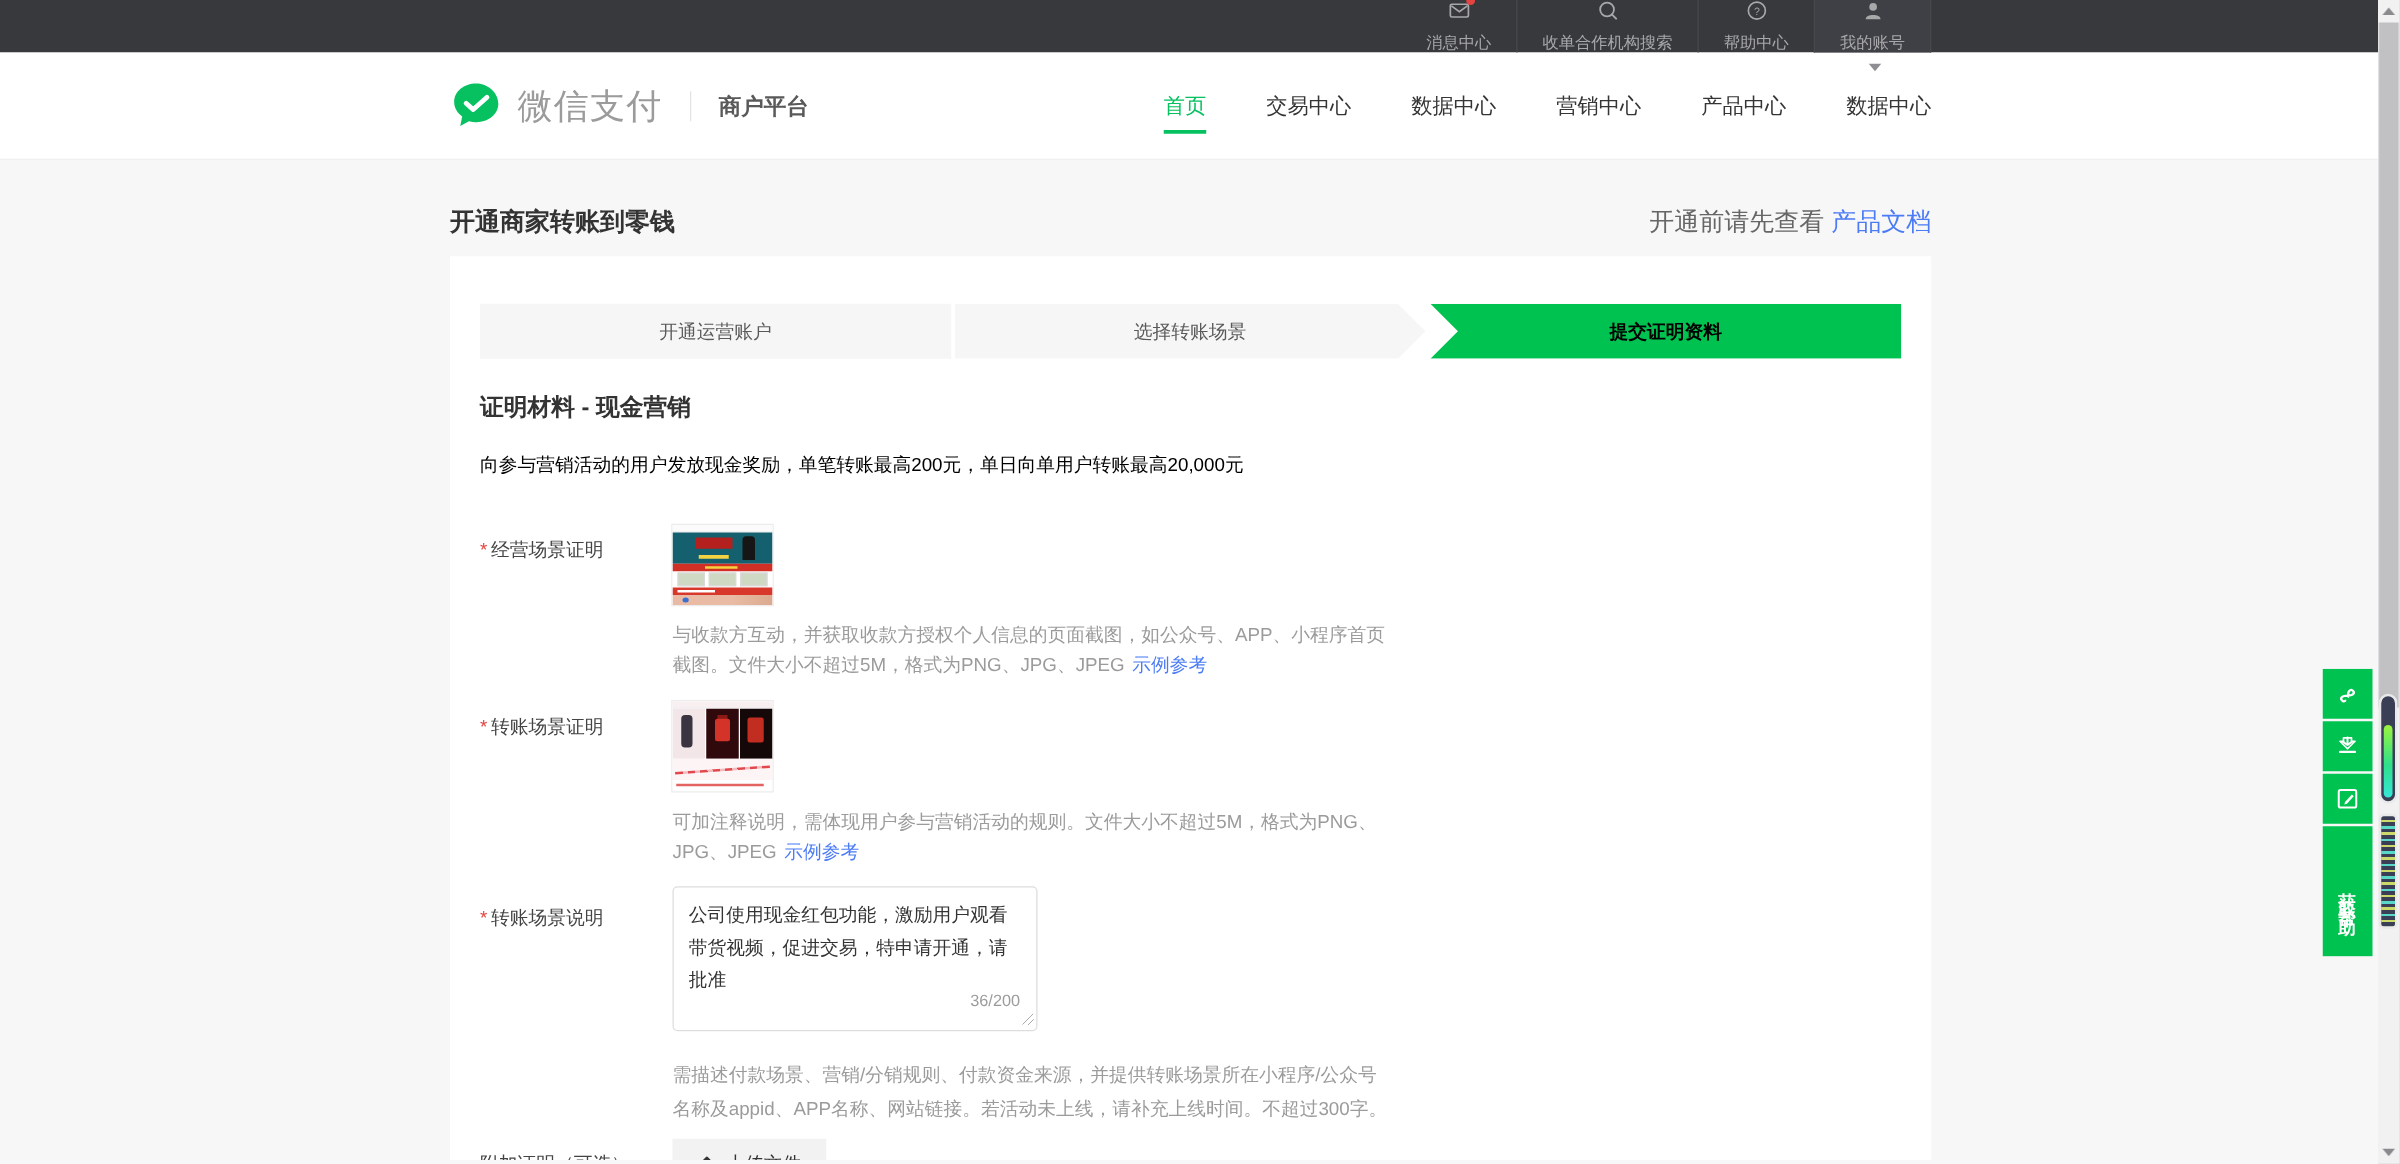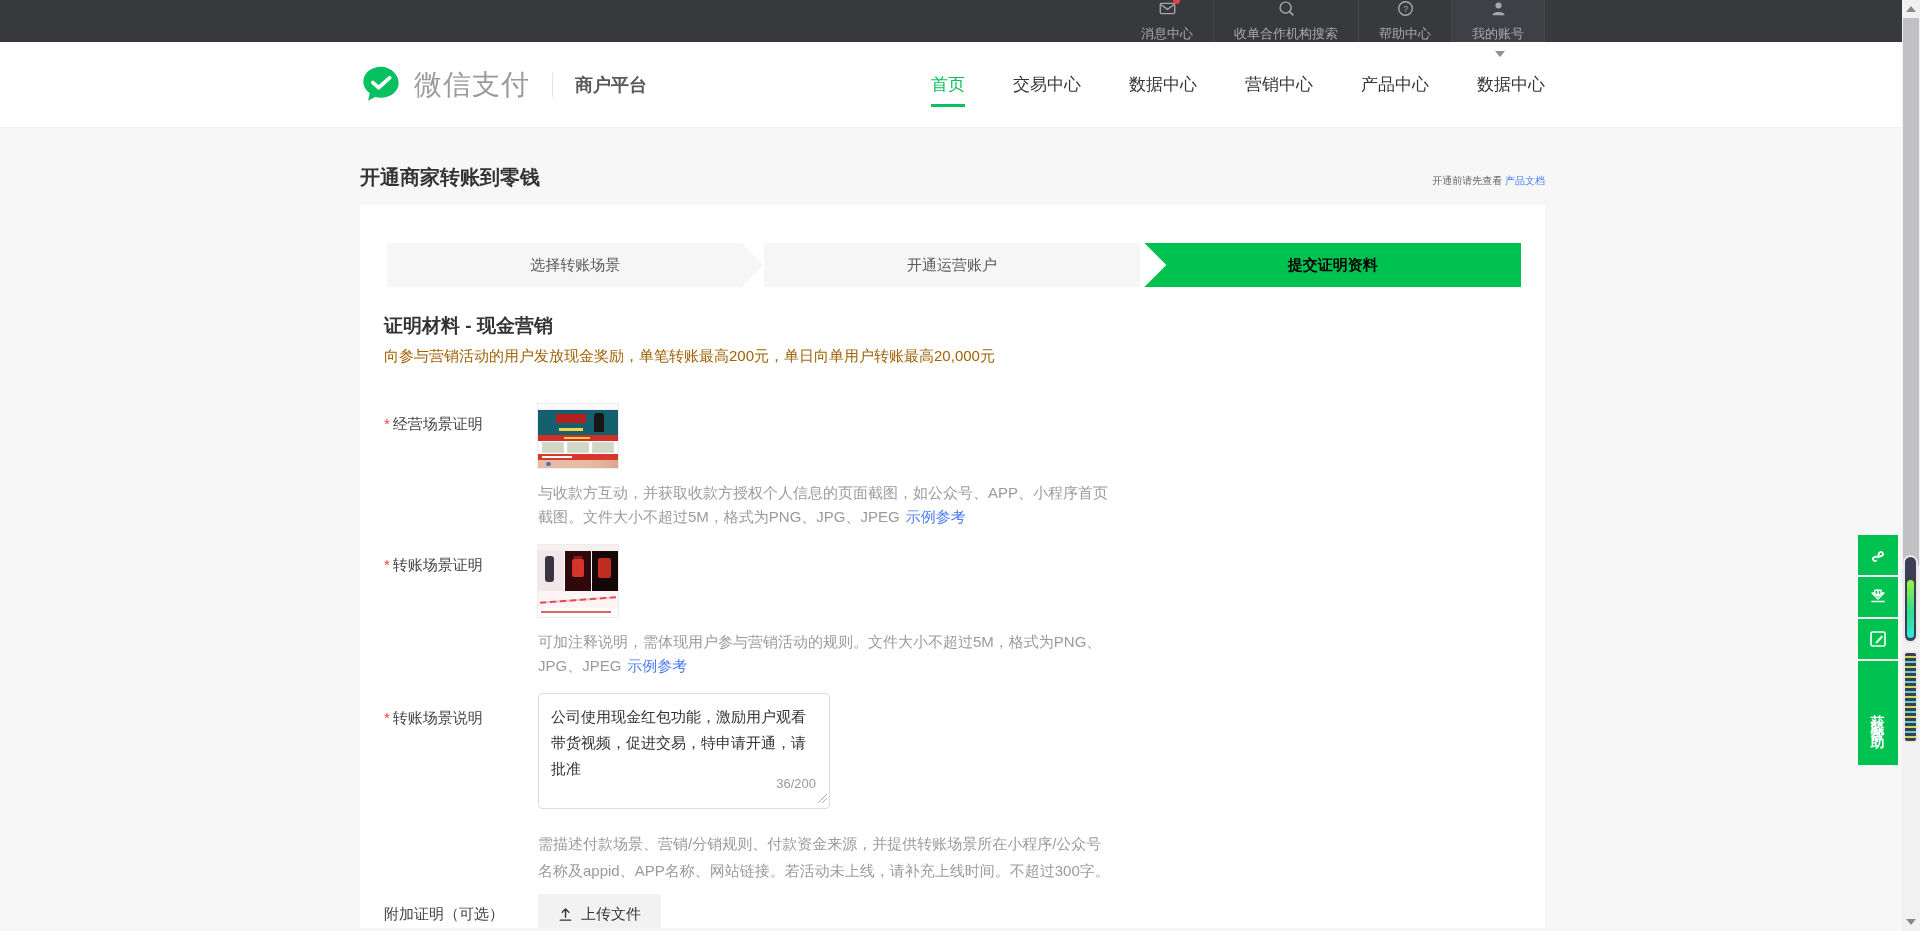--- a/index.html
+++ b/index.html
@@ -33,38 +33,38 @@
   .nav-item { font-size:17px; color:#353535; height:100%; display:flex;
     align-items:center; position:relative; cursor:pointer; }
   .nav-item.active { color:#07c160; }
   .nav-item.active::after { content:""; position:absolute; left:0; right:0;
     bottom:20px; height:3px; background:#07c160; }
 
   
   .page-head { margin:36px 375px 0 360px; display:flex;
     justify-content:space-between; align-items:baseline; }
   .page-title { font-size:20px; font-weight:bold; color:#333; }
-  .doc-hint { font-size:10px; color:#666; }
+  .doc-hint { font-size:20px; color:#666; }
   .doc-link { color:#4b7bf5; cursor:pointer; text-decoration:none; }
 
   
   .card { margin:14px 375px 0 360px; background:#fff; padding:38px 24px 0 24px;
     height:723px; overflow:hidden; }
 
   .stepbar { display:flex; height:44px; }
   .step { flex:1; display:flex; align-items:center; justify-content:center;
     font-size:15px; color:#5a5a5a; background:#f6f6f7; cursor:pointer; }
   .step.s2 { margin-left:3px;
     clip-path:polygon(0 0,calc(100% - 22px) 0,100% 50%,calc(100% - 22px) 100%,0 100%); }
   .step.s3 { margin-left:4px;
     clip-path:polygon(0 0,100% 0,100% 100%,0 100%,22px 50%); }
   .step.active { background:#00c250; color:#000000; font-weight:bold; }
 
   .section-heading { margin-top:26px; font-size:19px; font-weight:bold; color:#333; }
-  .section-desc { margin-top:8px; font-size:15px; color:#a16207; }
+  .section-desc { margin-top:24px; font-size:15px; color:#000000; }
 
   
   .form { margin-top:38px; }
   .form-row { display:grid; grid-template-columns:142px 1fr;gap:12px; }
   .form-label { font-size:15px; color:#444; padding-top:11px; }
   .req { color:#e64340; margin-right:3px; }
   .field-desc { margin-top:13px; font-size:15px; line-height:24px; color:#9b9b9b;
     max-width:572px; }
   .example-link { color:#4b7bf5; cursor:pointer; text-decoration:none; margin-left:6px; }
 
@@ -227,22 +227,22 @@
   <div class="page-title">开通商家转账到零钱</div>
   <div class="doc-hint">
     <span>开通前请先查看</span>
     <a class="doc-link">产品文档</a>
   </div>
 </div>
 
 <div class="card">
 
   <div class="stepbar">
+    <div class="step s1">开通运营账户</div>
     <div class="step s2">选择转账场景</div>
-    <div class="step s1">开通运营账户</div>
     <div class="step s3 active">提交证明资料</div>
   </div>
 
   <div class="section-heading">证明材料 - 现金营销</div>
   <div class="section-desc">向参与营销活动的用户发放现金奖励，单笔转账最高200元，单日向单用户转账最高20,000元</div>
 
   <div class="form">
 
     <div class="form-row" style="margin-bottom:16px">
       <div class="form-label">

